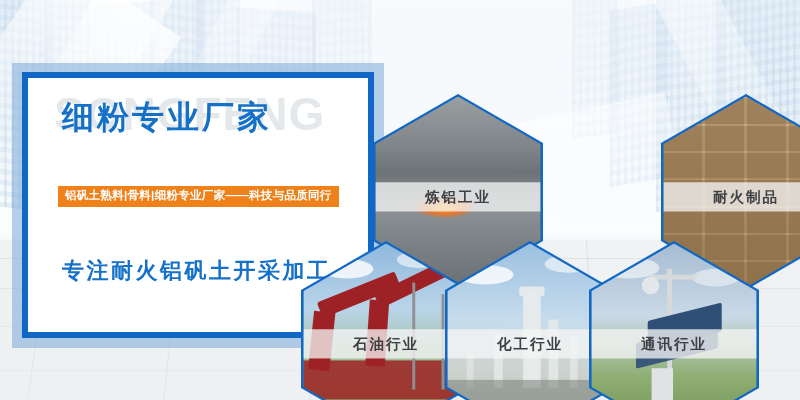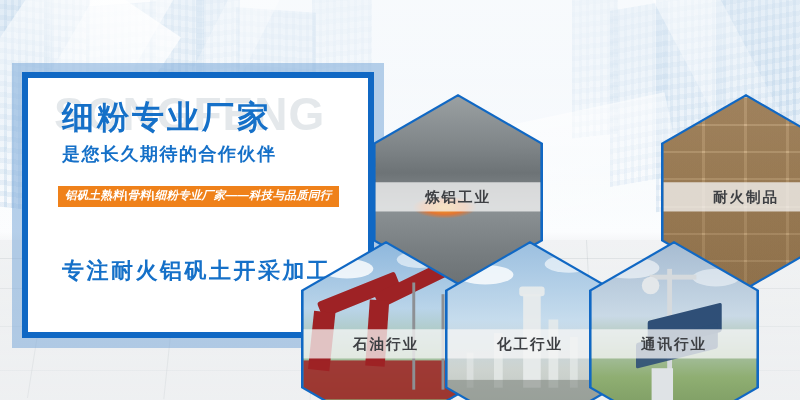--- a/index.html
+++ b/index.html
@@ -55,21 +55,21 @@
   }
   #subheadline{
     position:absolute;left:22px;top:63px;
     font-size:18px;font-weight:bold;color:#1570c8;
     letter-spacing:1.5px;white-space:nowrap;line-height:1;
   }
   #tagline-bar{
     position:absolute;left:18px;top:104px;
     background:#ef811a;color:#ffffff;
     font-size:11.5px;font-weight:bold;letter-spacing:.3px;
-    padding:4px 7px 5px 7px;white-space:nowrap;line-height:1;font-style:italic;
+    padding:4px 7px 5px 7px;white-space:nowrap;line-height:1;
   }
   #features{
     position:absolute;left:22px;top:147px;
     font-size:12.5px;font-weight:bold;color:#1570c8;
     letter-spacing:.6px;white-space:nowrap;line-height:1;
   }
   #slogan{
     position:absolute;left:22px;top:178px;
     font-size:22px;font-weight:bold;color:#1570c8;
     letter-spacing:2.5px;white-space:nowrap;line-height:1;
@@ -171,21 +171,20 @@
     </div>
     <div class="haze"></div>
   </div>
 
   <div id="frame-outer"></div>
   <div id="frame-inner"></div>
 
   <div id="text-block">
     <div id="watermark">SONGFENG</div>
     <div id="headline">细粉专业厂家</div>
-    <div id="subheadline">是您长久期待的合作伙伴</div>
     <div id="tagline-bar">铝矾土熟料|骨料|细粉专业厂家——科技与品质同行</div>
     <div id="slogan">专注耐火铝矾土开采加工</div>
   </div>
 
   <div id="honeycomb">
 
     <div class="hex" style="left:373px;top:70px;">
       <div class="inner">
         <div class="photo ph-alum"></div>
         <div class="label">炼铝工业</div>

